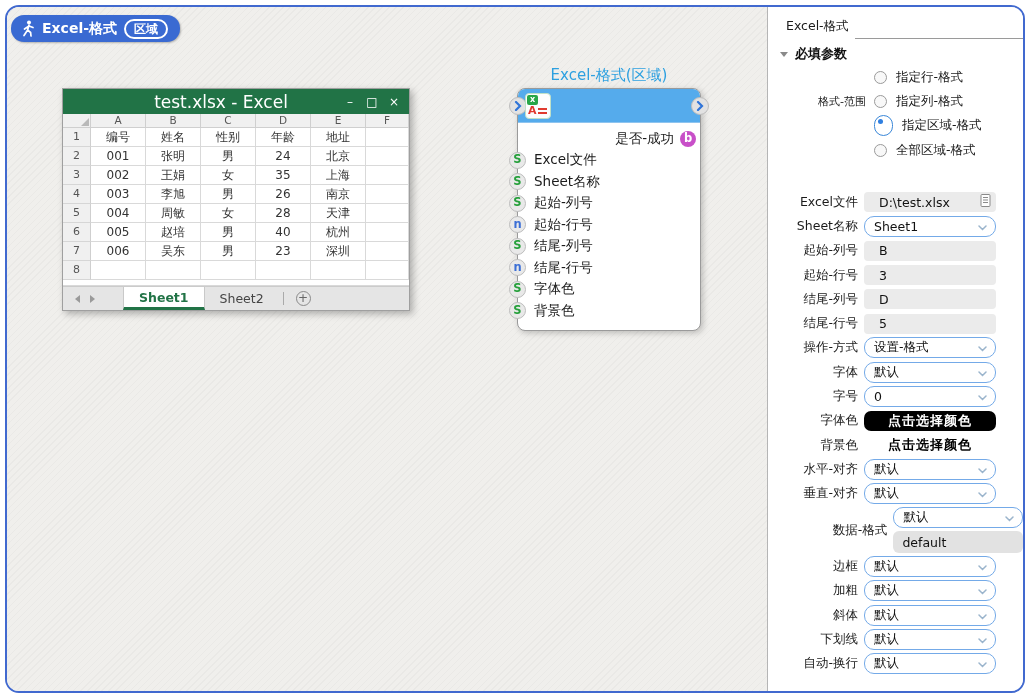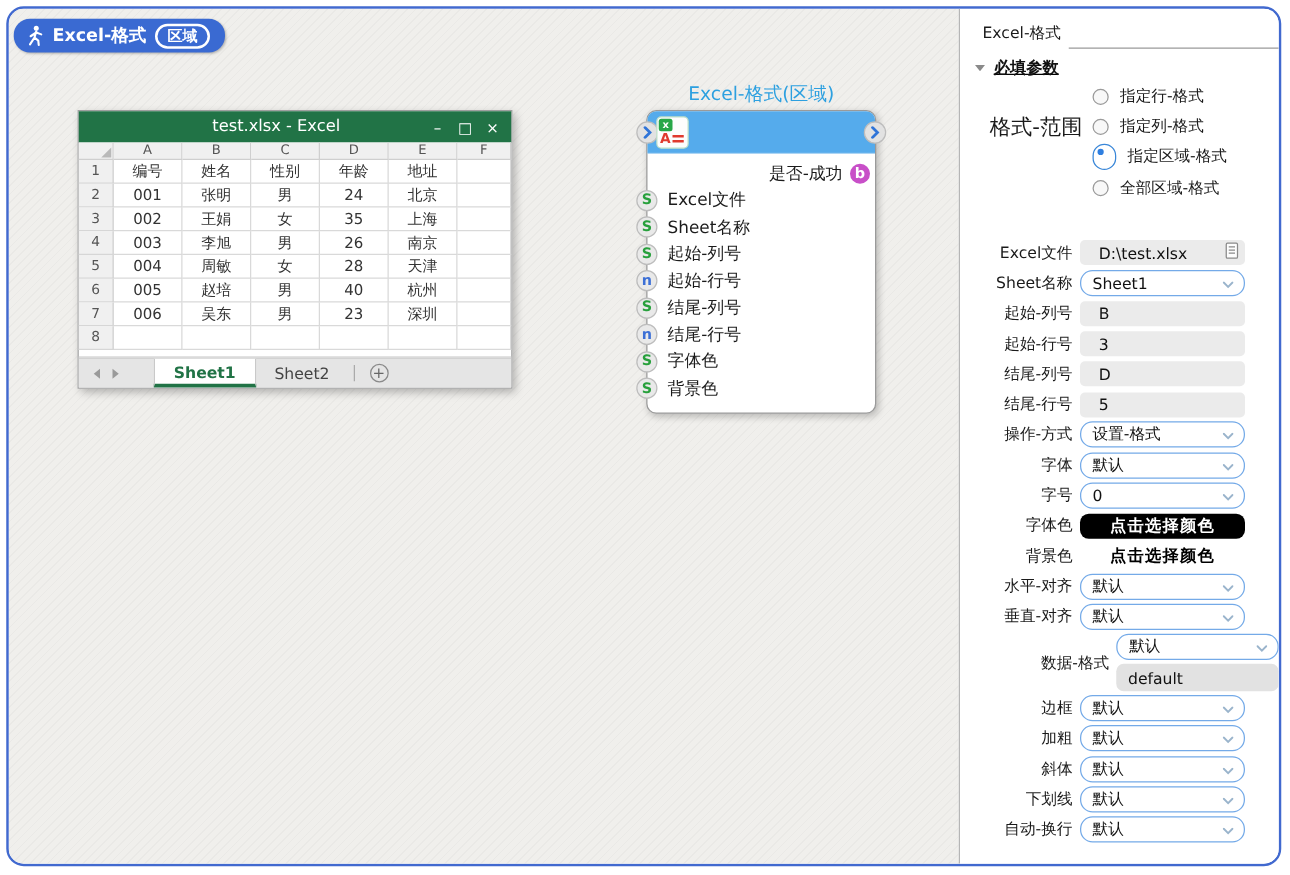--- a/index.html
+++ b/index.html
@@ -14,21 +14,21 @@
   .flow-badge { position:absolute; left:4px; top:8px; height:27px; display:flex; align-items:center;
     gap:7px; background:#3a6ad2; border-radius:13px; padding:0 12px 0 10px; color:#fff;
     box-shadow:1px 1px 2px rgba(0,0,0,.25); }
   .flow-badge .t { font-size:14px; font-weight:bold; }
   .flow-badge .pill { border:2px solid #fff; border-radius:11px; padding:0 8px; font-size:12px;
     font-weight:bold; line-height:16px; }
   
   .xwin { position:absolute; left:55px; top:81px; width:348px; background:#fff;
     border:1px solid #9f9f9f; box-shadow:3px 3px 7px rgba(0,0,0,.28); }
   .xtitle { height:25px; background:#217346; color:#fff; display:flex; align-items:center; position:relative; }
-  .xtitle .name { flex:1; text-align:center; font-size:13px; padding-left:40px; }
+  .xtitle .name { flex:1; text-align:center; font-size:17px; padding-left:40px; }
   .xctrls { display:flex; gap:0; margin-right:4px; }
   .xctrls span { width:22px; text-align:center; font-size:12px; cursor:default; }
   .xrow { display:grid; grid-template-columns:28px 55px 55px 55px 55px 55px 1fr; }
   .xhead { height:14px; }
   .xhead div { background:#f0f0f0; border-right:1px solid #cfcfcf; border-bottom:1px solid #cfcfcf;
     font-size:10.5px; color:#555; text-align:center; line-height:13px; position:relative; }
   .corner-tri { position:absolute; right:1px; bottom:1px; width:0; height:0;
     border-left:8px solid transparent; border-bottom:8px solid #b9b9b9; }
   .xdata { height:19px; }
   .xdata .num { background:#f0f0f0; border-right:1px solid #cfcfcf; border-bottom:1px solid #d6d6d6;
@@ -71,27 +71,27 @@
   .nrow.out { justify-content:flex-end; }
   .nrow.out .lbl { margin:0 14px 0 0; }
   .nrow .pin { left:-9px; top:2px; }
   .nrow.out .pin { left:auto; right:-8px; top:3px; width:16px; height:16px; border:none; }
   .pin .pt { font-weight:bold; font-size:11.5px; line-height:1; }
   
   .panel { position:relative; width:256px; background:#fff; border-left:1px solid #b5b5b5; }
   .panel-tabbar { position:absolute; top:13px; left:0; right:0; height:19px; display:flex; align-items:flex-end; }
   .panel-tab { margin-left:18px; font-size:12.5px; color:#1a1a1a; padding:0 6px 4px 0; }
   .panel-tabline { flex:1; border-bottom:1px solid #9a9a9a; height:1px; }
-  .section-head { position:absolute; top:38px; left:12px; display:flex; align-items:center; gap:7px;text-decoration:underline; }
+  .section-head { position:absolute; top:38px; left:12px; display:flex; align-items:center; gap:7px; }
   .tri-down { width:0; height:0; border-left:4px solid transparent; border-right:4px solid transparent;
     border-top:5px solid #8a8a8a; }
   .section-head .st { font-size:13px; font-weight:bold; color:#111; }
   .radios { position:absolute; top:58px; left:0; right:0; }
   .radio-row { height:24.3px; display:flex; align-items:center; }
-  .radio-row .gl { width:98px; text-align:right; font-size:17px; color:#1a1a1a; }
+  .radio-row .gl { width:98px; text-align:right; font-size:11px; color:#1a1a1a; }
   .radio { width:13px; height:13px; border-radius:50%; border:1px solid #9a9a9a; background:#f8f8f8;
     margin-left:8px; position:relative; }
   .radio.sel { border-color:#3a87d8; background:#fff; }
   .radio.sel::after { content:""; position:absolute; left:3px; top:3px; width:5px; height:5px;
     border-radius:50%; background:#2f7fe0; }
   .radio-row .ol { margin-left:9px; font-size:12.5px; color:#1a1a1a; }
   .fields { position:absolute; top:183px; left:0; right:0; }
   .frow { display:flex; align-items:center; height:24.3px; }
   .frow.dbl { height:48.6px;margin-left:31px; }
   .frow .fl { width:90px; text-align:right; font-size:12.5px; color:#1a1a1a; white-space:nowrap; }

